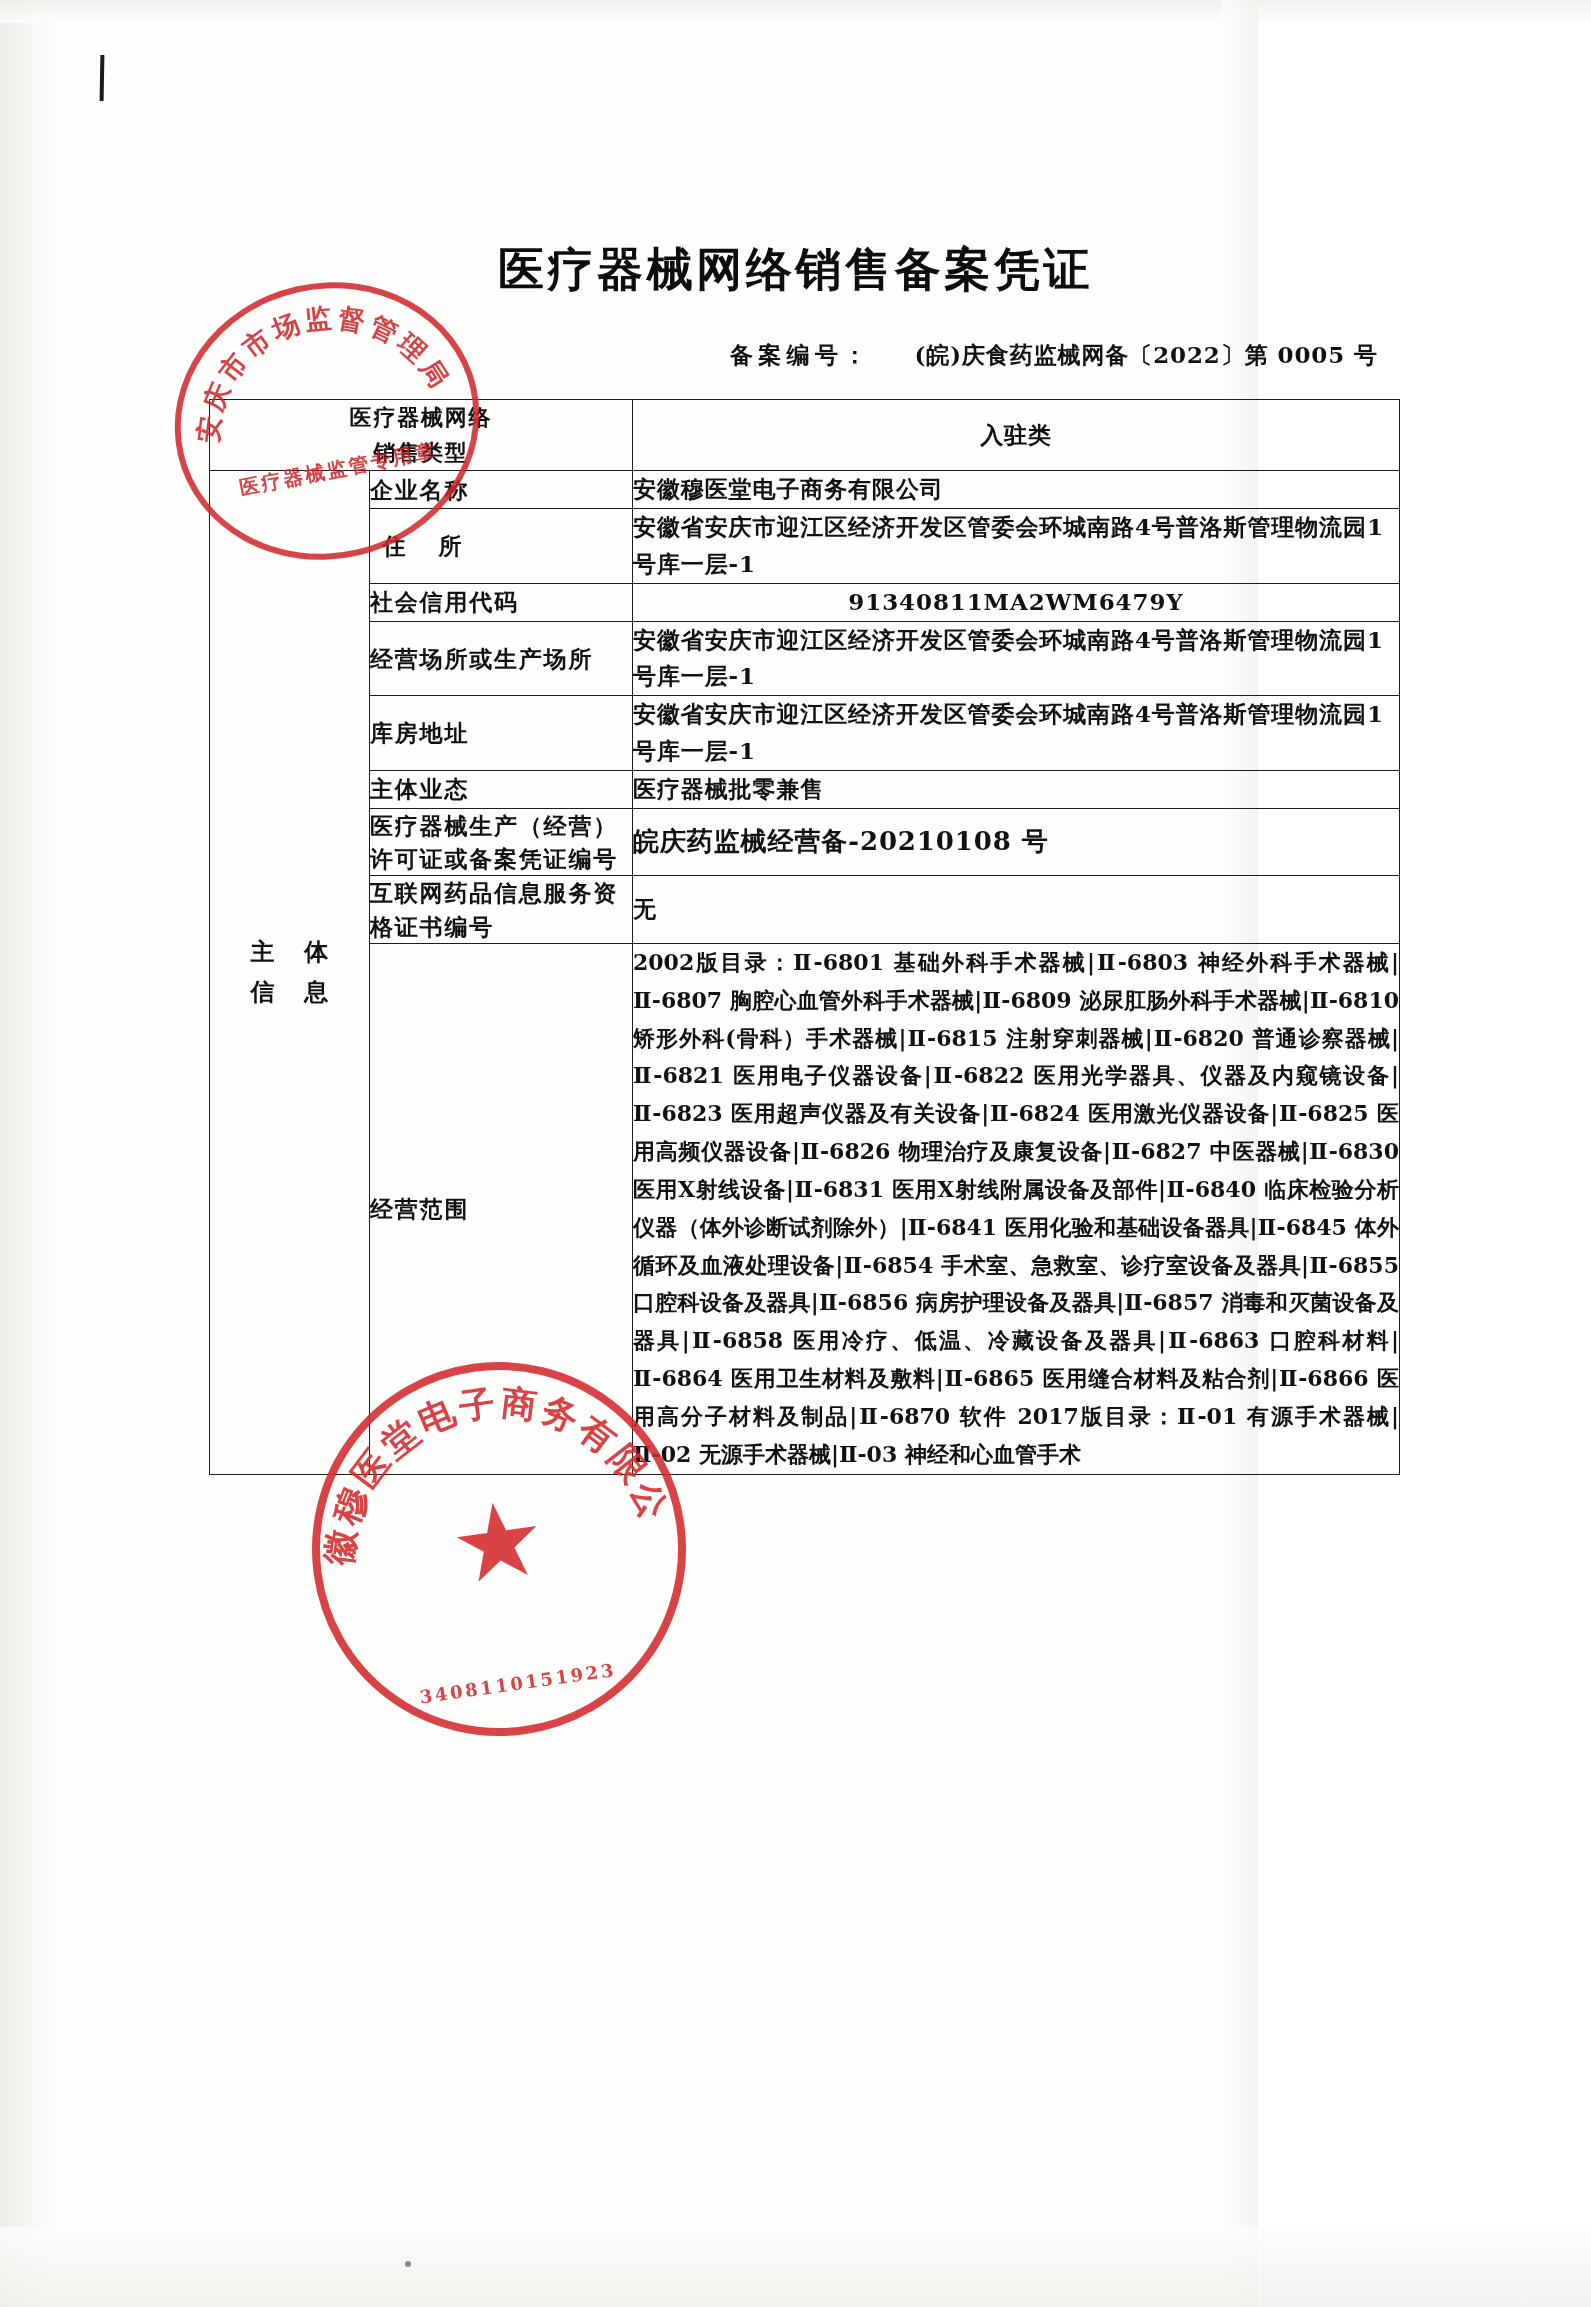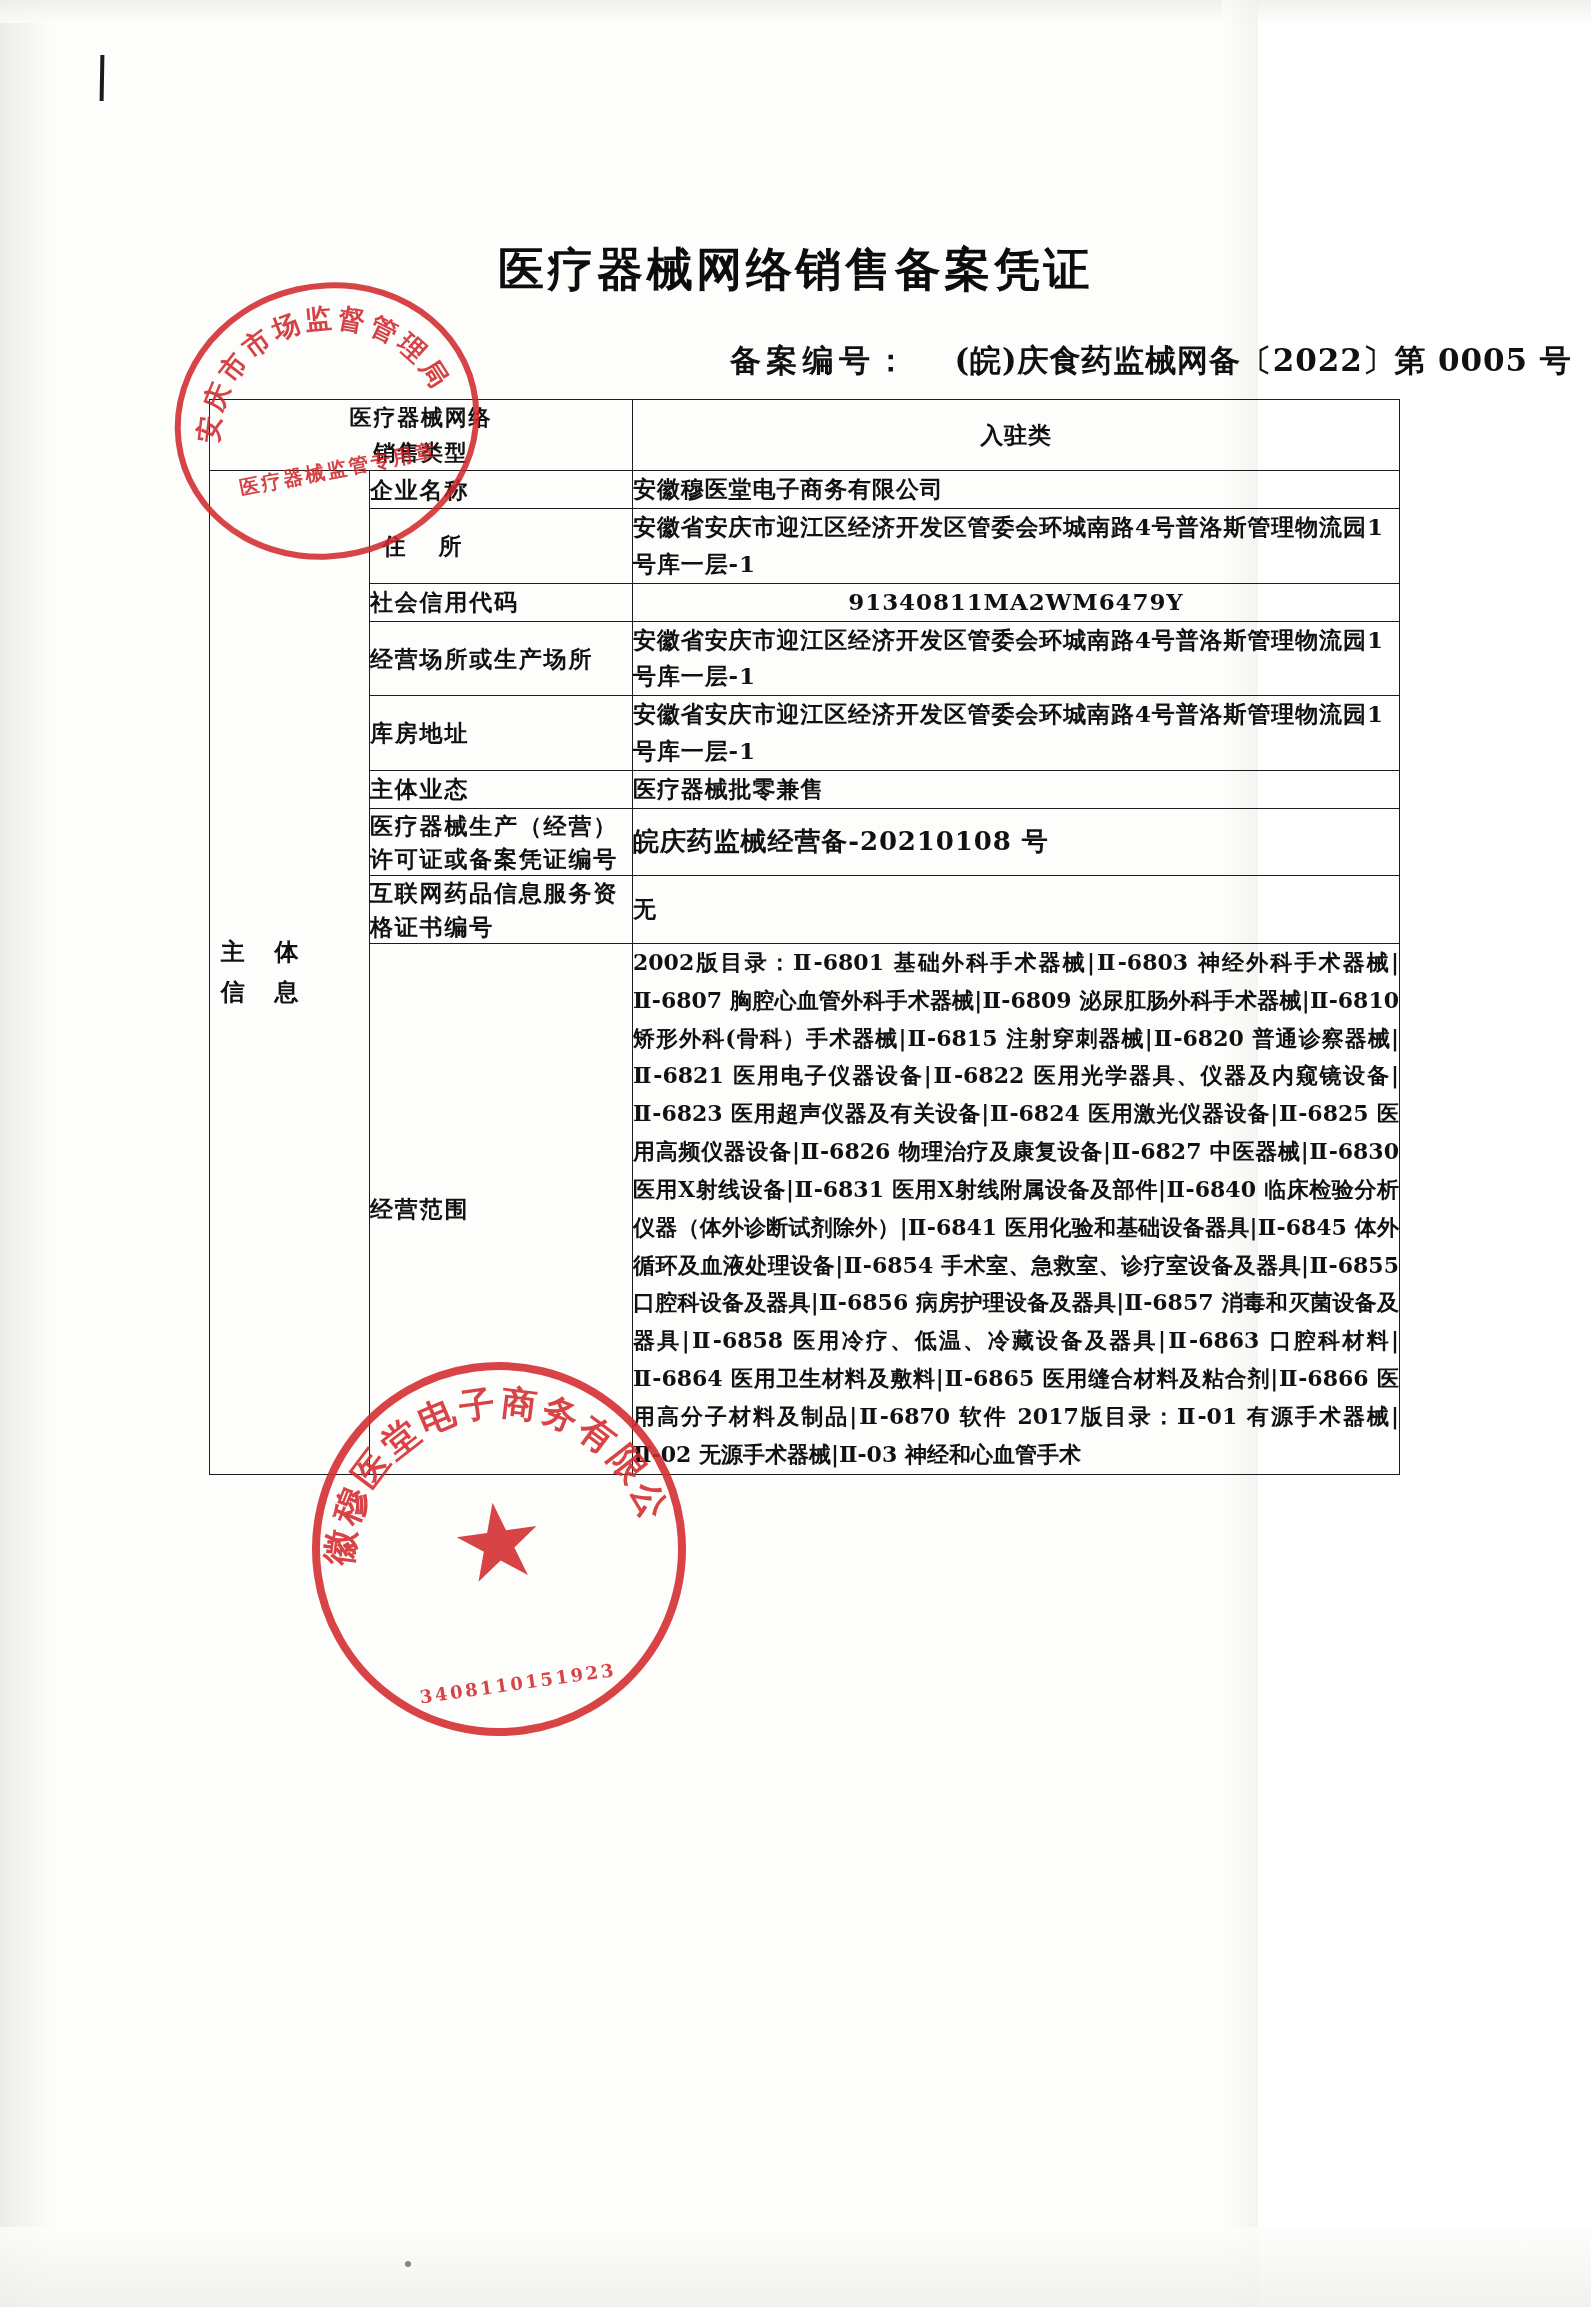--- a/index.html
+++ b/index.html
@@ -87,21 +87,21 @@
     font-size: 46px;
     letter-spacing: 3.6px;
     color: #0d0d0d;
   }
 
   .record-no {
     position: absolute;
     top: 340px;
     left: 730px;
     font-family: "DejaVu Serif", "Liberation Serif", serif;
-    font-size: 31px;
+    font-size: 23px;
     font-weight: 700;
     letter-spacing: 0.9px;
     color: #111;
     white-space: nowrap;
   }
   .record-no .label {
     margin-right: 43px;
     letter-spacing: 5.3px;
   }
 
@@ -147,21 +147,21 @@
     margin-left: 40px;
   }
   .value-cell.center {
     text-align: center;
   }
   .value-cell.small {
     font-size: 26px;
     font-weight: 700;
   }
   .side-label {
-    text-align: left;
+    text-align: center;
     font-size: 24px;
     font-weight: 700;
     line-height: 1.7;
     letter-spacing: 10.7px;
     text-indent: 10.7px;
     color: #111;
   }
   .side-label span { display: block; }
 
   .sales-type-label {

